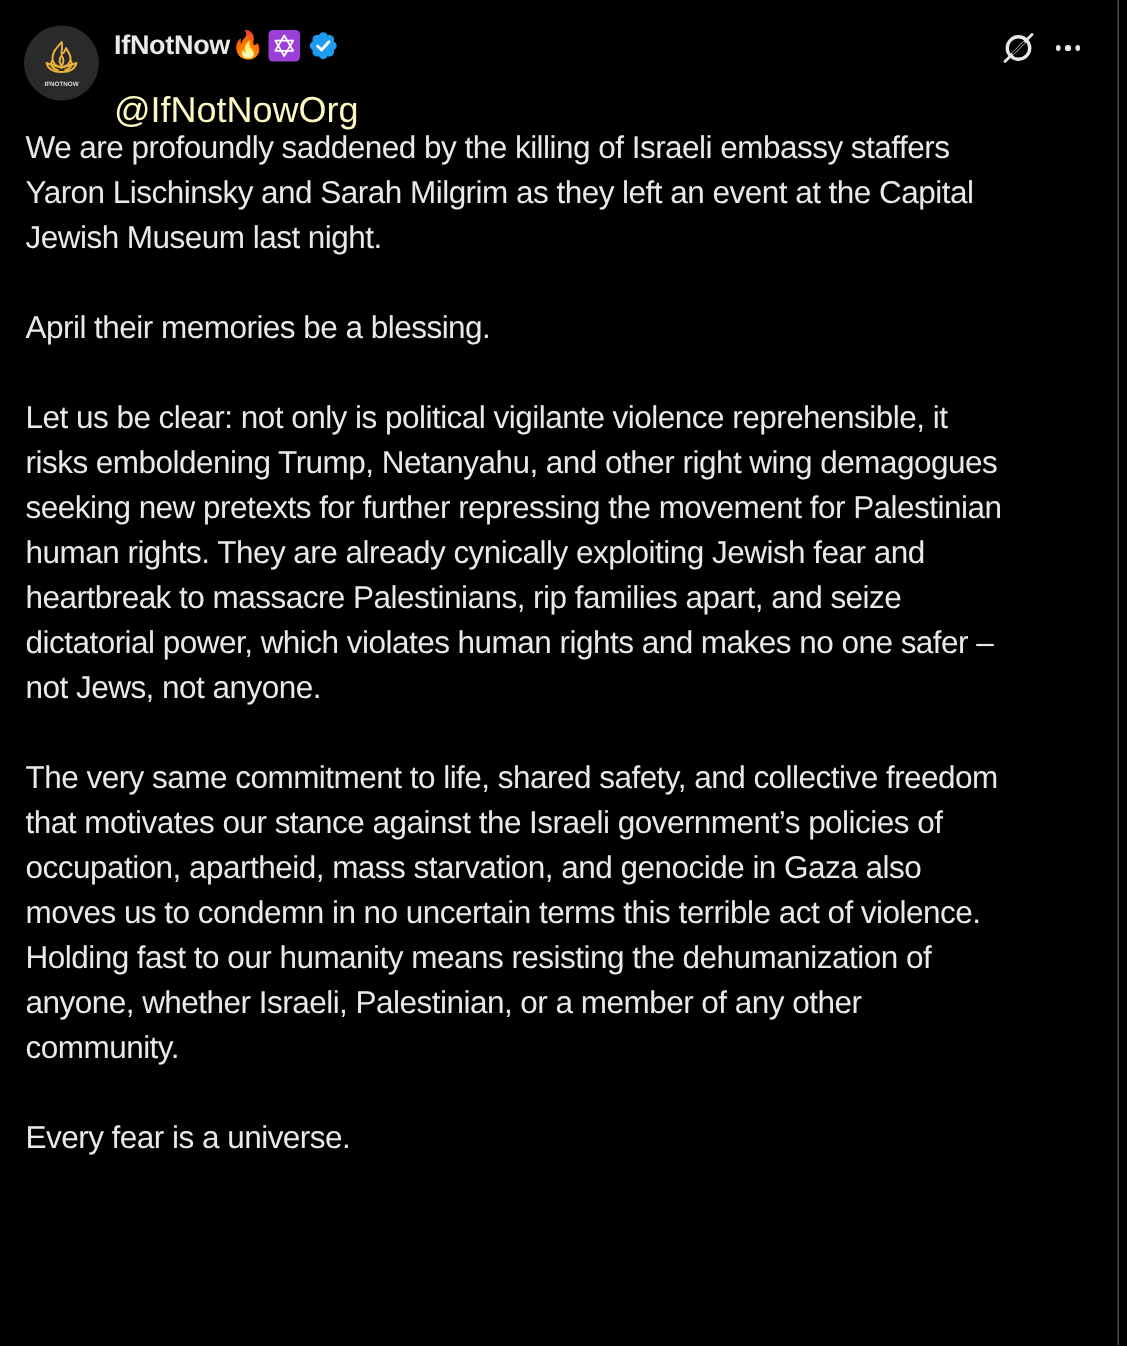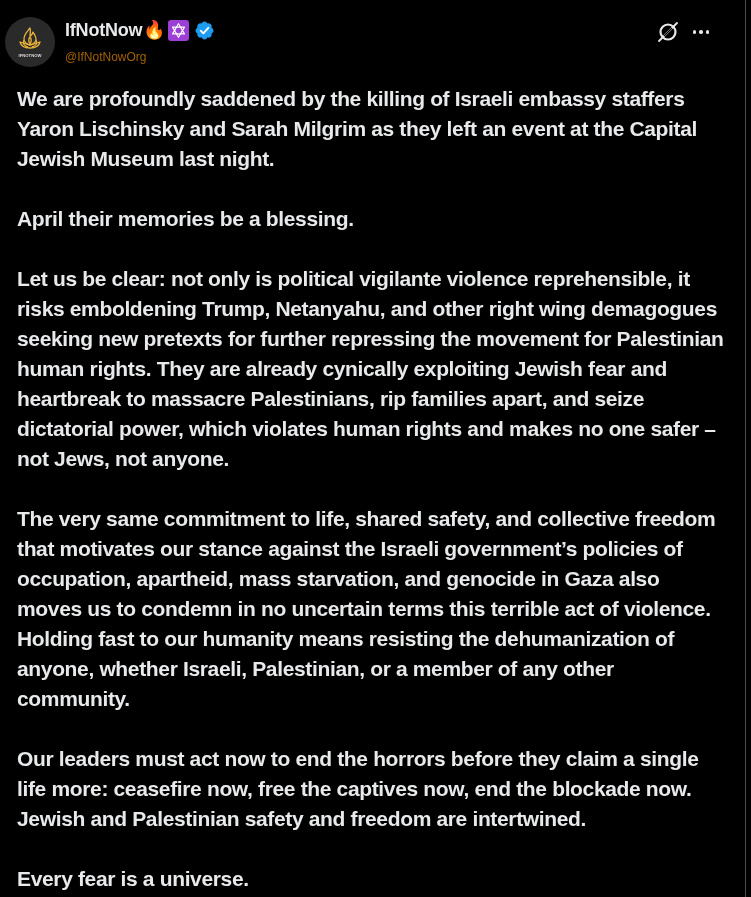--- a/index.html
+++ b/index.html
@@ -6,46 +6,46 @@
   body {
     width: 751px; height: 897px; overflow: hidden;
     background: #000000; color: #e7e9ea;
     font-family: "Liberation Sans", sans-serif;
     position: relative;
   }
   .right-border {
     position: absolute; left: 745px; top: 0; width: 1px; height: 897px;
     background: #4a4d50;
   }
-  .header { position: absolute; left: 5px; top: 17px; width: 710px; height: 50px; }
+  .header { position: absolute; left: 16px; top: 17px; width: 710px; height: 50px; }
   .avatar {
     position: absolute; left: 0; top: 0; width: 50px; height: 50px;
     border-radius: 50%; background: #2a2a2a; overflow: hidden;
   }
   .avatar svg { position: absolute; left: 0; top: 0; }
   .names { position: absolute; left: 60px; top: 1px; }
   .display-row { display: flex; align-items: center; height: 24px; }
   .display-name { font-weight: bold; font-size: 18px; color: #e7e9ea; letter-spacing: -0.2px; }
   .emoji { font-size: 18px; line-height: 20px; margin-left: 1px; }
   .star-box {
     width: 21px; height: 21px; background: #9b3fd6; border-radius: 3px;
     display: inline-flex; align-items: center; justify-content: center; margin-left: 2px;
   }
   .verified { margin-left: 5px; display: inline-flex; }
-  .handle { font-size: 12px; color: #a16207; margin-top: 8px; }
+  .handle { font-size: 24px; color: #fef9c3; margin-top: 18px; }
   .grok-btn { position: absolute; left: 650px; top: 2px; width: 26px; height: 26px; cursor: pointer; }
   .more-btn { position: absolute; left: 683px; top: 2px; width: 26px; height: 26px; cursor: pointer;
     display: flex; align-items: center; justify-content: center; gap: 3px; }
   .more-btn span { width: 3.5px; height: 3.5px; border-radius: 50%; background: #e7e9ea; display: block; }
   .body-text {
     position: absolute; left: 17px; top: 84px; width: 715px;
     font-size: 21px; line-height: 30px; color: #e7e9ea; letter-spacing: -0.35px;
     font-family: "Liberation Sans", sans-serif;
   }
-  .para { margin: 0 0 30px 0; white-space: pre-line; font-weight: bold; }
+  .para { margin: 0 0 30px 0; white-space: pre-line; }
 </style>
 </head>
 <body>
 
 <div class="right-border"></div>
 
 <div class="header">
   <div class="avatar">
     <svg width="50" height="50" viewBox="0 0 50 50">
       <g fill="none" stroke="#e8b23a" stroke-width="1.3" stroke-linejoin="round">
@@ -108,17 +108,14 @@
 heartbreak to massacre Palestinians, rip families apart, and seize
 dictatorial power, which violates human rights and makes no one safer –
 not Jews, not anyone.</p>
   <p class="para">The very same commitment to life, shared safety, and collective freedom
 that motivates our stance against the Israeli government’s policies of
 occupation, apartheid, mass starvation, and genocide in Gaza also
 moves us to condemn in no uncertain terms this terrible act of violence.
 Holding fast to our humanity means resisting the dehumanization of
 anyone, whether Israeli, Palestinian, or a member of any other
 community.</p>
-  <p class="para">Our leaders must act now to end the horrors before they claim a single
-life more: ceasefire now, free the captives now, end the blockade now.
-Jewish and Palestinian safety and freedom are intertwined.</p>
   <p class="para">Every fear is a universe.</p>
 </div>
 
 </body></html>

